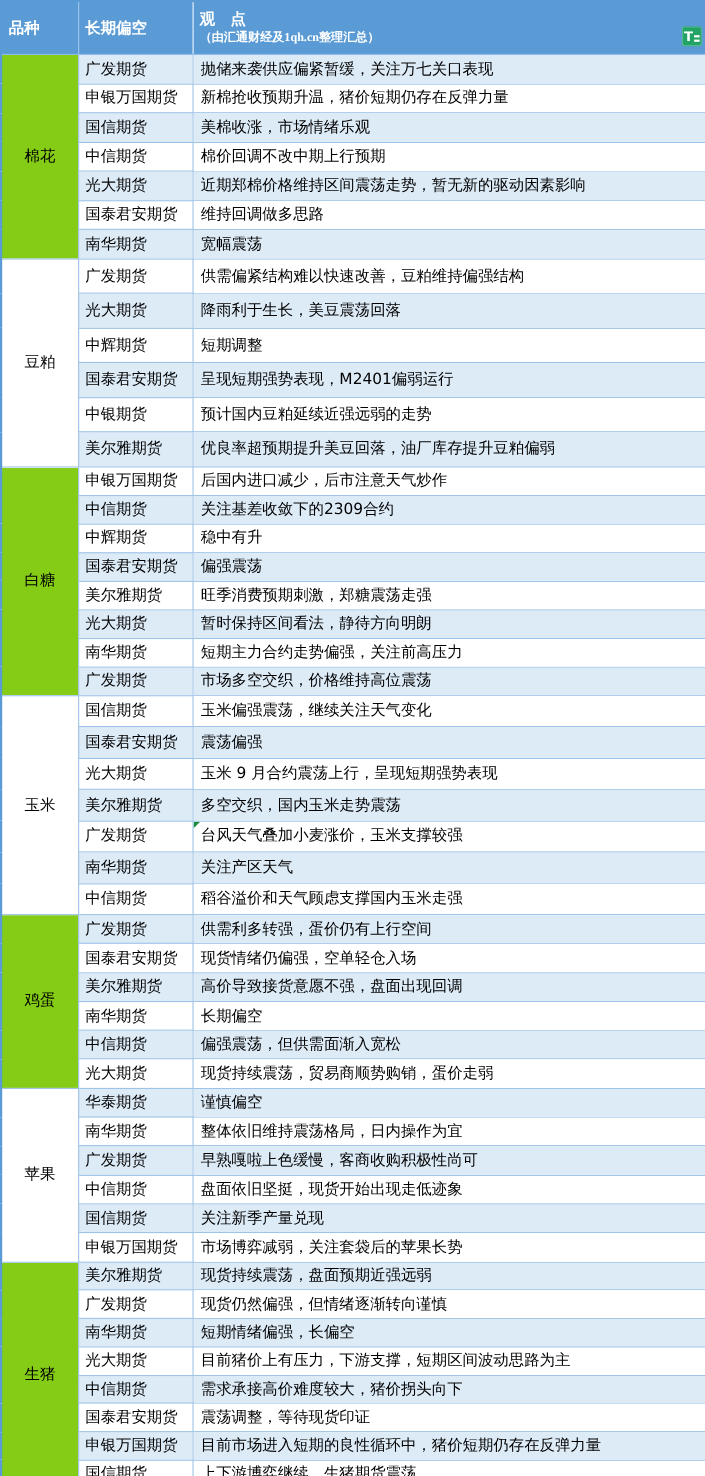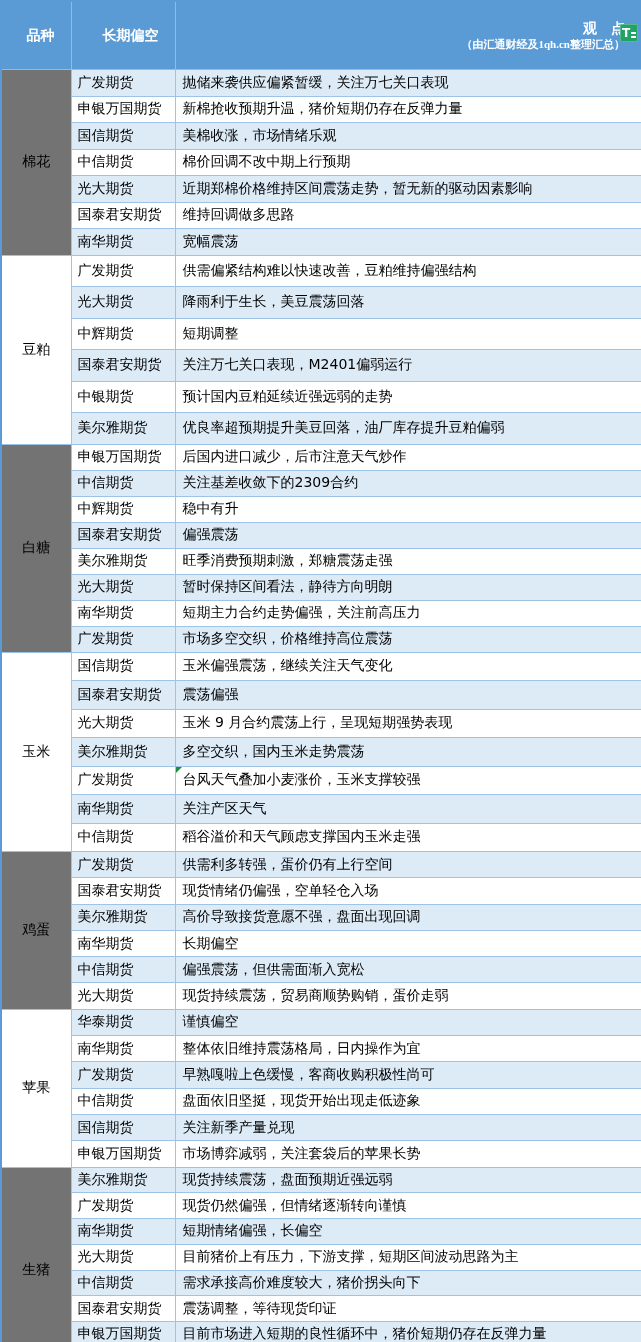--- a/index.html
+++ b/index.html
@@ -17,26 +17,26 @@
   col.c-view{width:467px;}
   th,td{
     border:1px solid #9dc3e6;
     font-size:14px;color:#000;
     overflow:hidden;white-space:nowrap;
     vertical-align:middle;
   }
   thead th{
     background:#5b9bd5;color:#ffffff;font-weight:bold;
     border:1px solid #8fbce6;border-top:none;
-    height:35px;text-align:right;padding:16px;
+    height:35px;text-align:left;padding:6px;
   }
   th.view-head{line-height:1.1;}
   .view-head .sub{display:block;font-size:11px;font-weight:bold;margin-top:1px;font-family:Liberation Serif, serif;}
   td.v{ text-align:center;padding:0;background:#ffffff; }
-  td.v.vb{ background:#737373; }
+  td.v.vb{ background:#84cc16; }
   td.c{ padding:0 2px 0 6px;background:#ffffff; }
   td.o{ padding:0 2px 0 7px;background:#ffffff;position:relative; }
   tr.alt td.c, tr.alt td.o{ background:#ddebf7; }
   
   tr.h-cotton{height:26.5px;}
   tr.h-soymeal{height:31.5px;}
   tr.h-sugar{height:26px;}
   tr.h-corn{height:28.5px;}
   tr.h-eggs{height:26.3px;}
   tr.h-apple{height:26.3px;}
@@ -116,21 +116,21 @@
     <tr class="h-soymeal alt">
       <td class="c">光大期货</td>
       <td class="o">降雨利于生长，美豆震荡回落</td>
     </tr>
     <tr class="h-soymeal">
       <td class="c">中辉期货</td>
       <td class="o">短期调整</td>
     </tr>
     <tr class="h-soymeal alt">
       <td class="c">国泰君安期货</td>
-      <td class="o">关注万七关口表现，M2401偏弱运行</td>
+      <td class="o">呈现短期强势表现，M2401偏弱运行</td>
     </tr>
     <tr class="h-soymeal">
       <td class="c">中银期货</td>
       <td class="o">预计国内豆粕延续近强远弱的走势</td>
     </tr>
     <tr class="h-soymeal alt">
       <td class="c">美尔雅期货</td>
       <td class="o">优良率超预期提升美豆回落，油厂库存提升豆粕偏弱</td>
     </tr>
 

